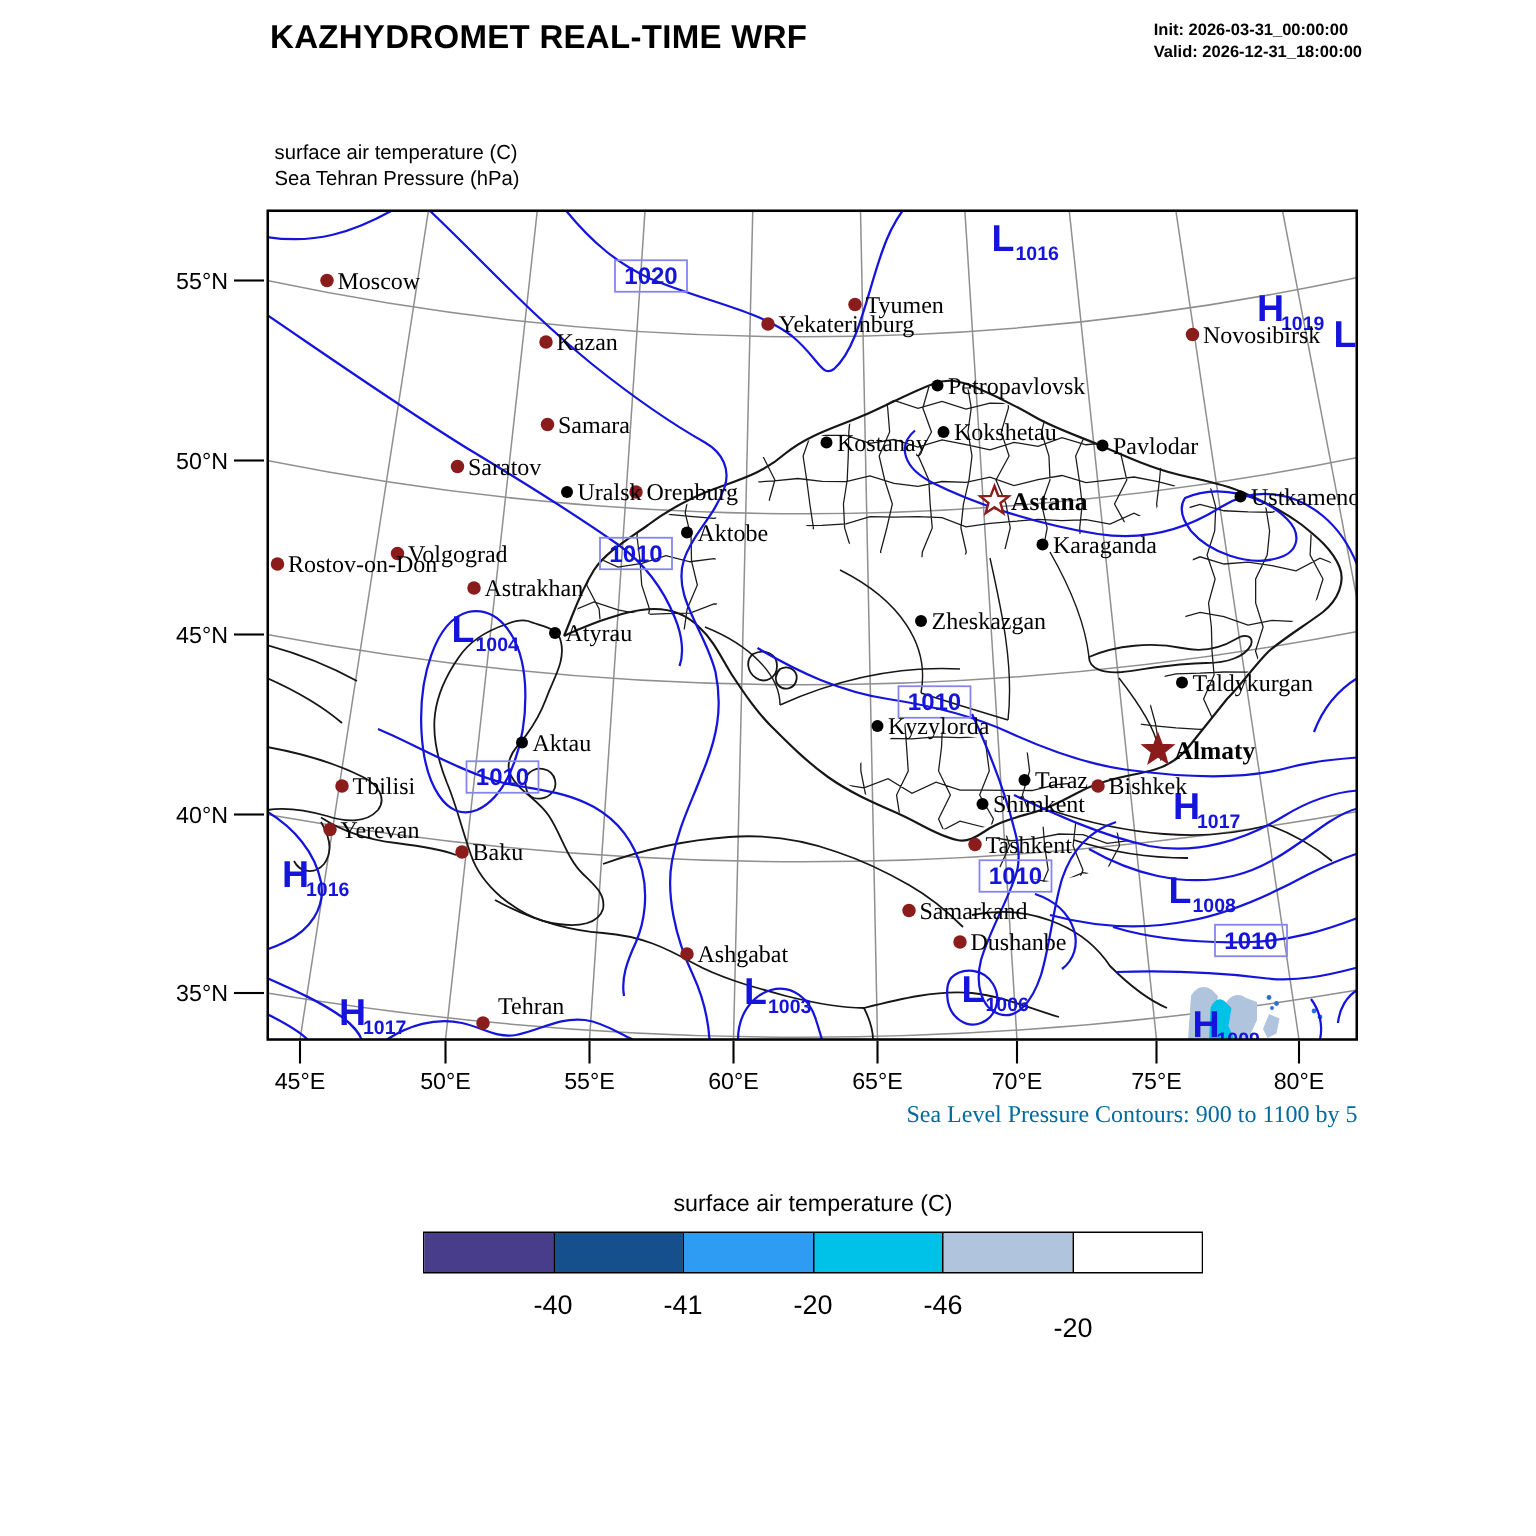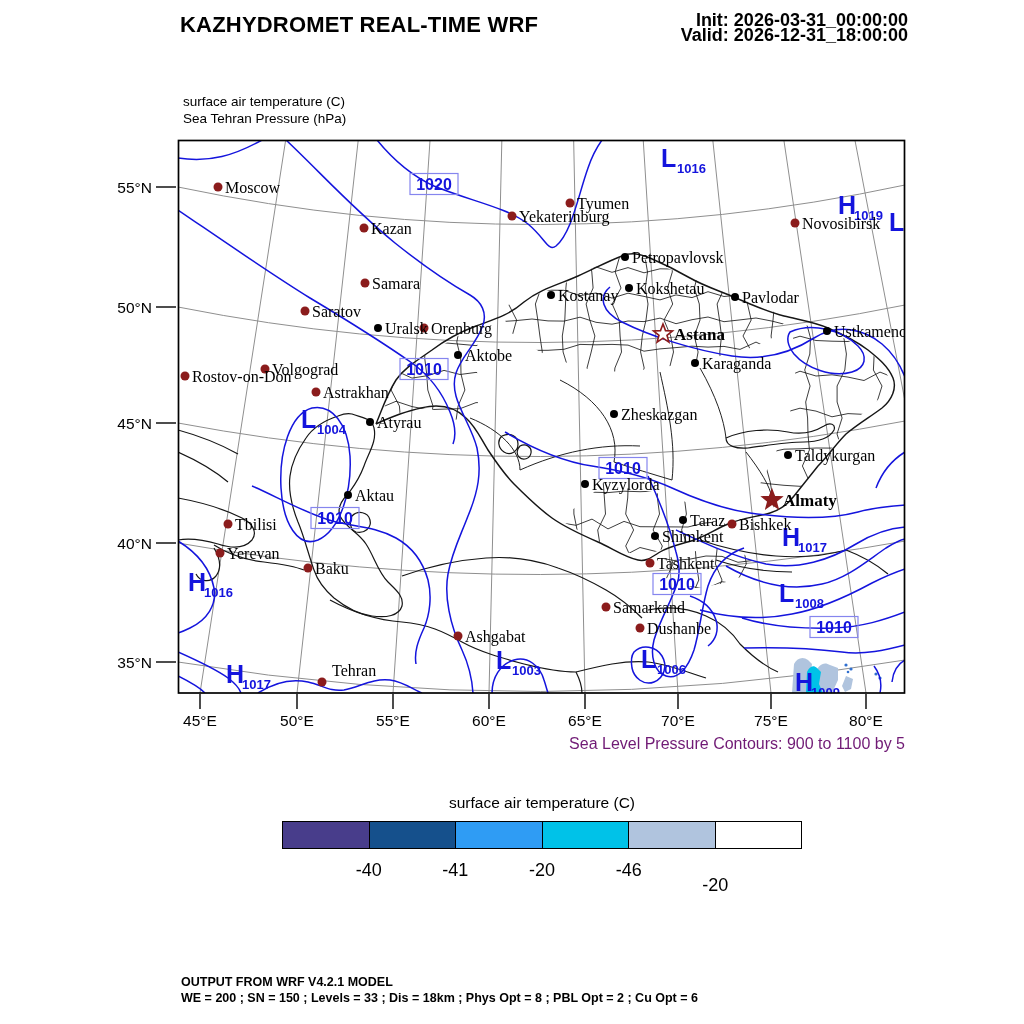--- a/index.html
+++ b/index.html
@@ -1,22 +1,22 @@
 <!DOCTYPE html>
 <html><head>
 <meta charset="utf-8">
 <style>
   html,body{margin:0;padding:0;background:#fff;}
   .page{position:relative;width:1024px;height:1024px;background:#fff;overflow:hidden;
         font-family:"Liberation Sans",sans-serif;color:#000;}
   .title{position:absolute;left:180px;top:12px;font-size:22px;font-weight:bold;letter-spacing:.2px;}
-  .runinfo{position:absolute;right:116px;top:13px;text-align:right;font-size:18px;font-weight:bold;line-height:15px;}
+  .runinfo{position:absolute;right:116px;top:13px;text-align:left;font-size:11px;font-weight:bold;line-height:15px;}
   .subtitle{position:absolute;left:183px;top:93px;font-size:13.5px;line-height:17px;}
   #map-svg{position:absolute;left:0;top:0;}
-  .caption{position:absolute;right:119px;top:735px;font-size:16px;color:#701a75;}
+  .caption{position:absolute;right:119px;top:735px;font-size:16px;color:#0369a1;font-family:Liberation Serif, serif;}
   .cbar-title{position:absolute;left:542px;top:794px;transform:translateX(-50%);font-size:15.5px;}
   #colorbar{position:absolute;left:282px;top:821px;width:520px;height:28px;display:flex;
             border:1px solid #000;box-sizing:border-box;}
   #colorbar .seg{flex:1;border-left:1px solid #000;}
   #colorbar .seg:first-child{border-left:none;}
   #cbar-ticks{position:absolute;left:0;top:860px;width:1024px;height:20px;}
   #cbar-ticks span{position:absolute;transform:translateX(-50%);font-size:18px;}
   .footer{position:absolute;left:181px;top:975px;font-size:12.5px;font-weight:bold;line-height:15.5px;}
   text{font-family:"Liberation Sans",sans-serif;}
   .city-label{font-family:"Liberation Serif",serif;font-size:16px;fill:#000;}
@@ -418,17 +418,13 @@
       <div class="seg" style="background: rgb(176, 196, 222);"></div>
       <div class="seg" style="background: rgb(255, 255, 255);"></div>
     </div>
   <div id="cbar-ticks">
       <span style="left: 368.667px;">-40</span>
       <span style="left: 455.333px;">-41</span>
       <span style="left: 542px;">-20</span>
       <span style="left: 628.667px;">-46</span>
       <span style="left: 715.333px; margin-top: 15px;">-20</span>
     </div>
-  <div class="footer">
-    <div>OUTPUT FROM WRF V4.2.1 MODEL</div>
-    <div>WE = 200 ; SN = 150 ; Levels = 33 ; Dis = 18km ; Phys Opt = 8 ; PBL Opt = 2 ; Cu Opt = 6</div>
-  </div>
 </div>
 
 </body></html>

